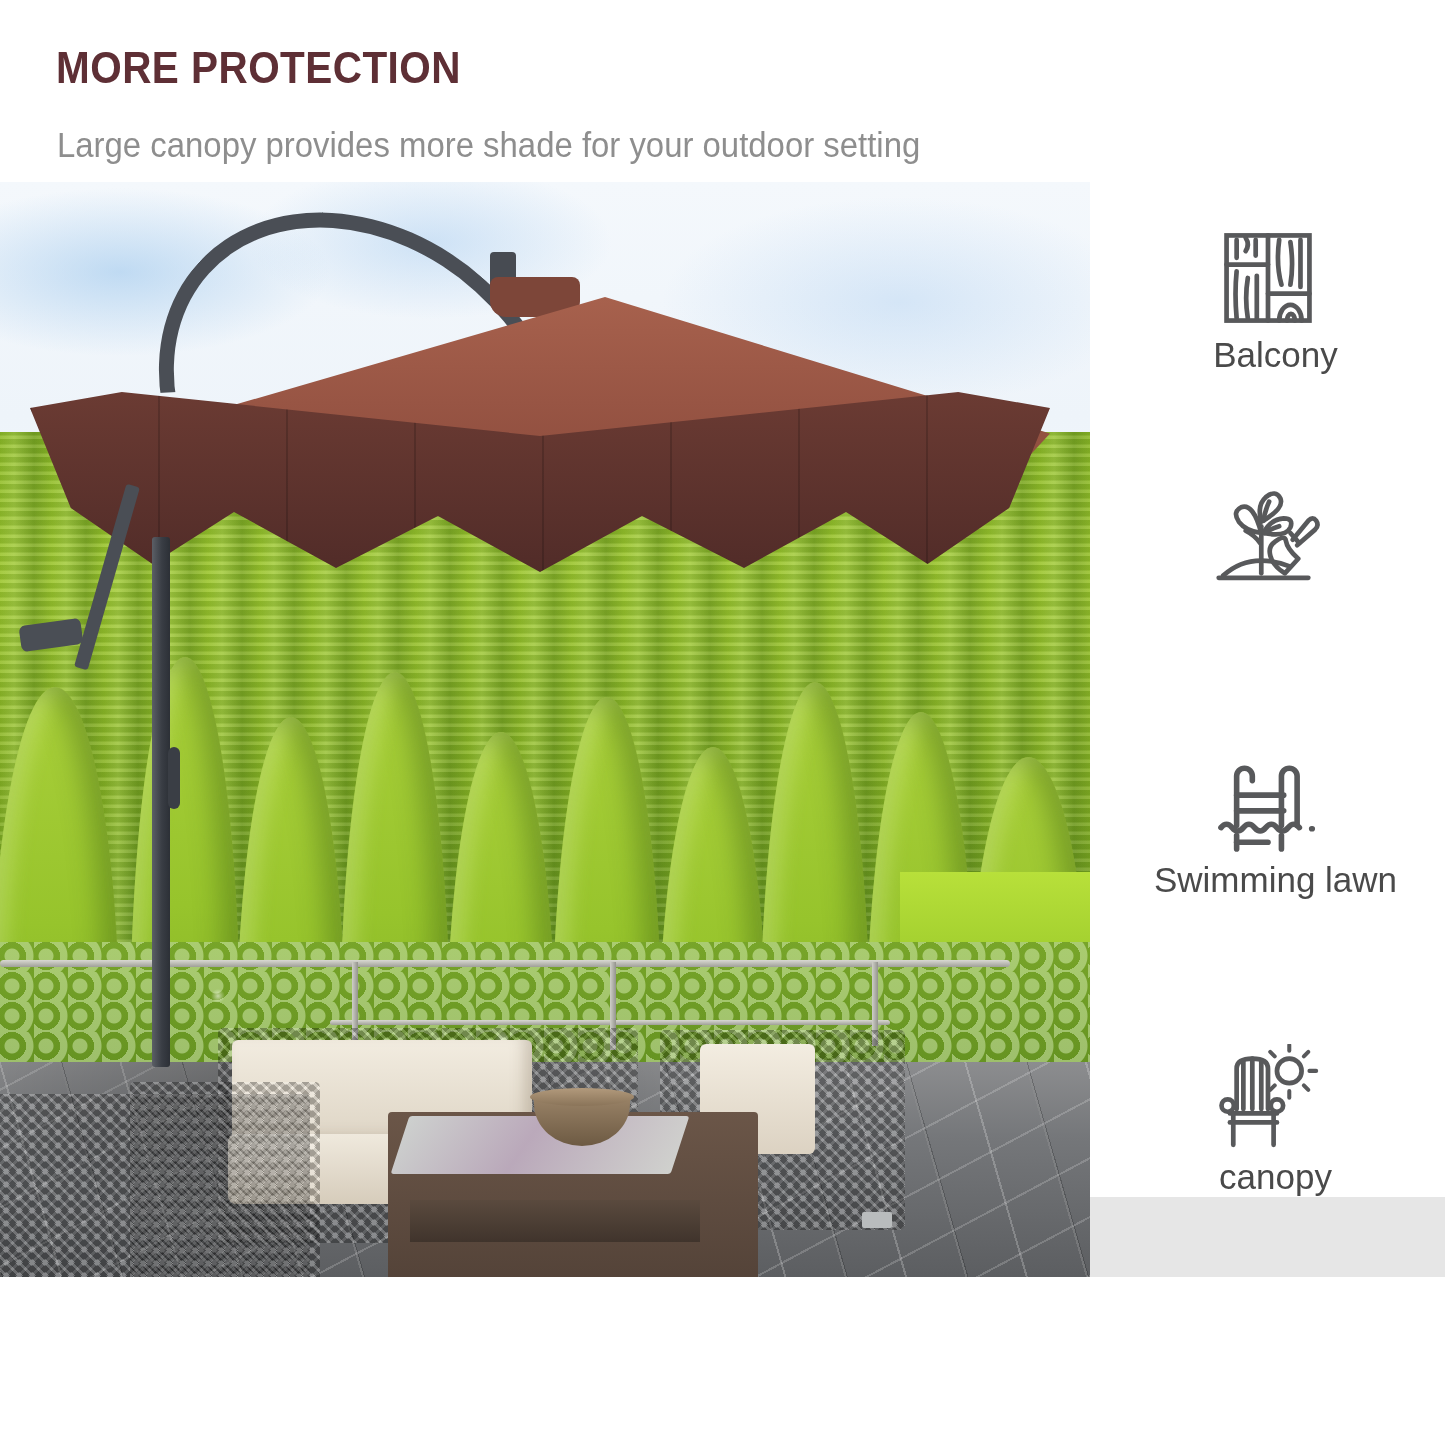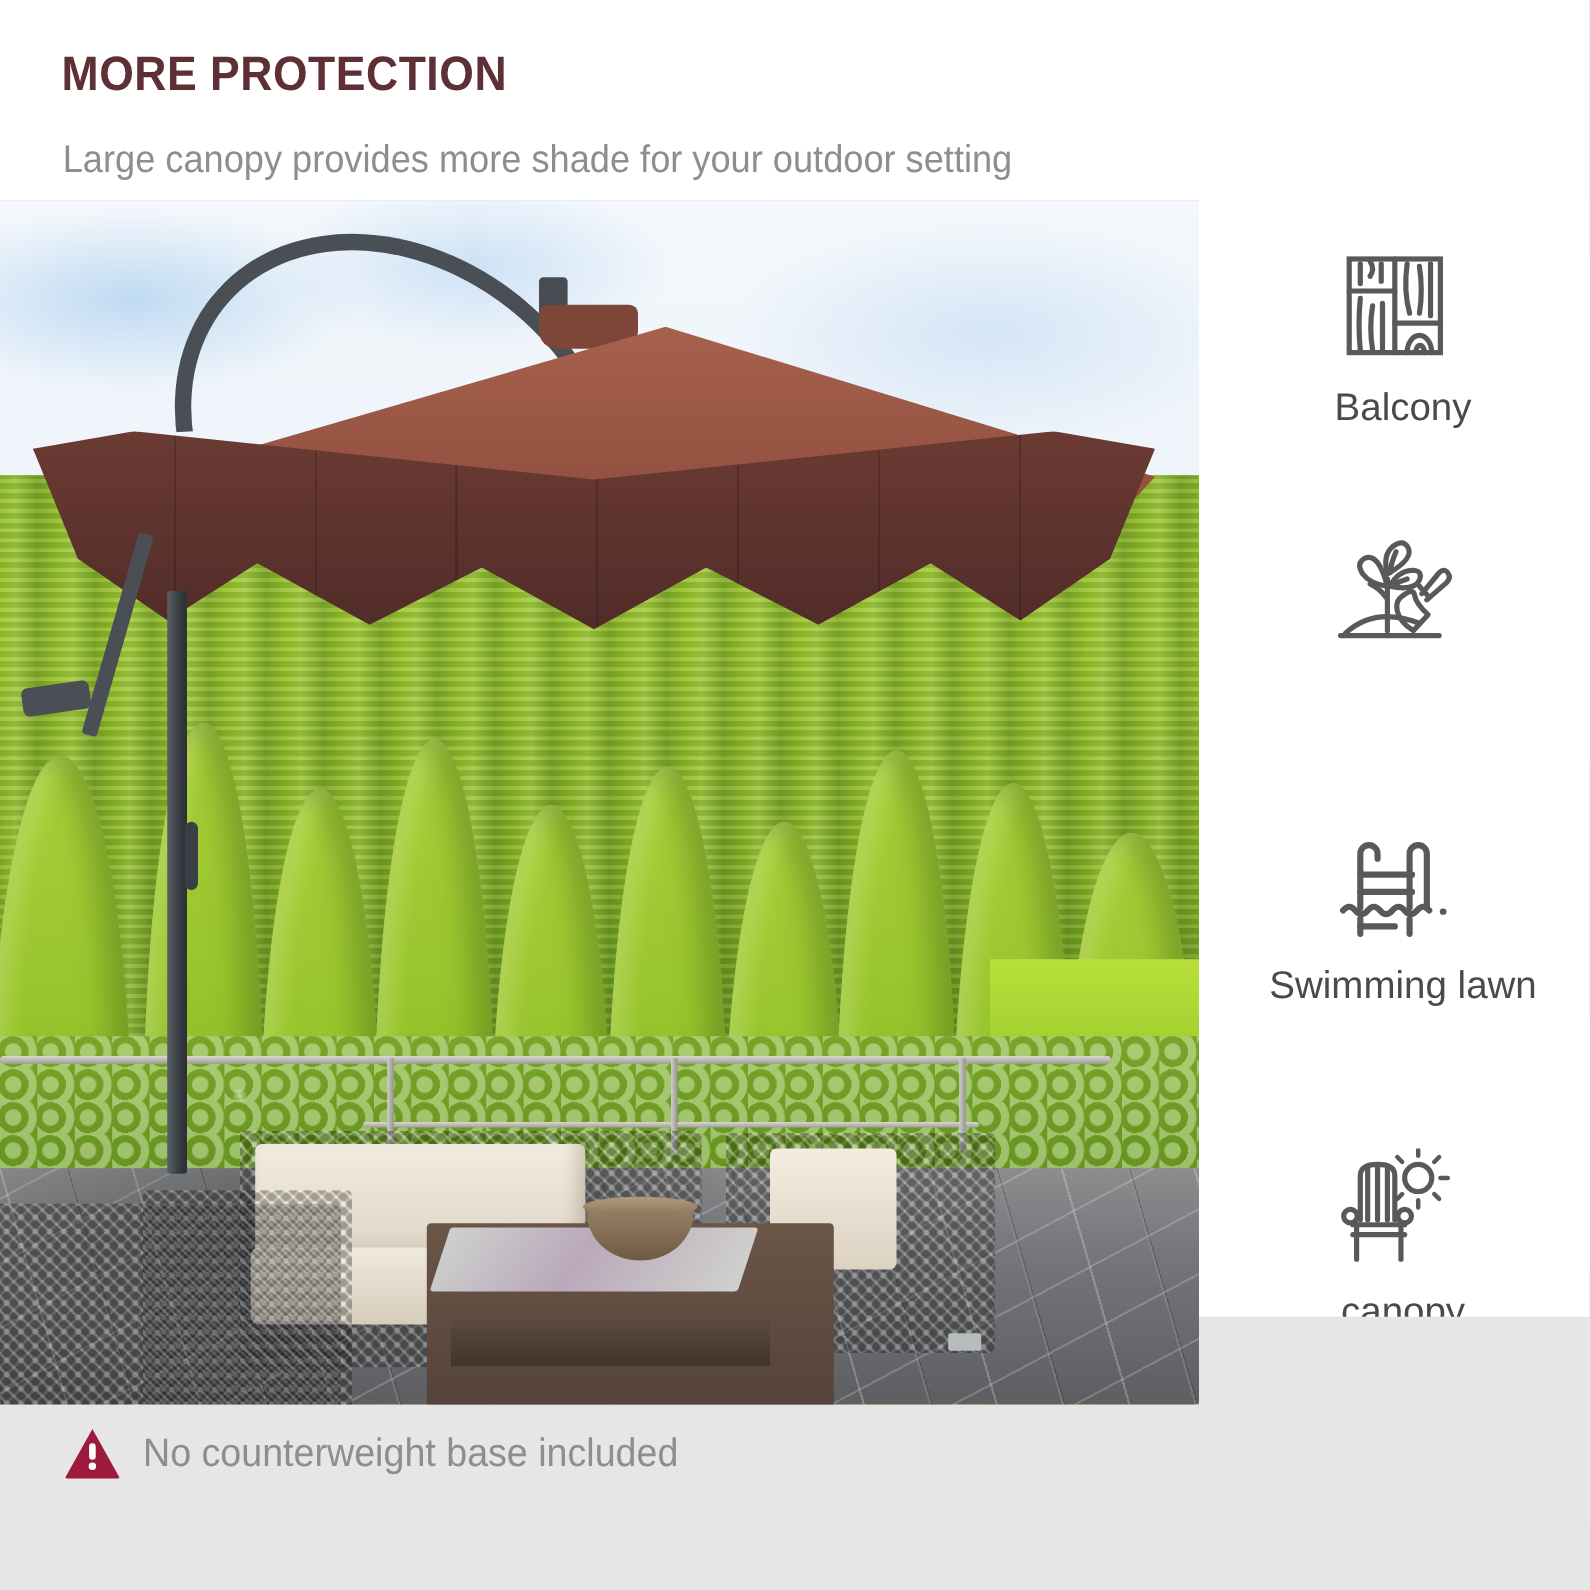--- a/index.html
+++ b/index.html
@@ -229,21 +229,21 @@
   .rail{
     position:absolute;left:1090px;top:182px;width:355px;height:1015px;
     background:#ffffff;
   }
   .feature{position:absolute;left:0;width:355px;text-align:center;}
   .feature .glyph{
     display:block;margin:0 auto;
     width:112px;height:112px;
   }
   .feature .flabel{
-    display:block;margin-top:16px;
+    display:block;
     font-size:35px;line-height:42px;font-weight:300;color:#4A4A4A;
     white-space:nowrap;
     padding-left:16px;
   }
   .f1{top:40px;}
   .f2{top:295px;}
   .f3{top:565px;}
   .f4{top:862px;}
 
   
@@ -415,24 +415,14 @@
           <line x1="19" y1="62" x2="19" y2="90"></line>
           <line x1="55" y1="62" x2="55" y2="90"></line>
         </g>
       </svg>
       <span class="flabel">canopy</span>
     </div>
   </div>
 
   <div class="band-right"></div>
 
-  <div class="footer">
-    <div class="warn-row">
-      <svg class="warn-icon" viewBox="0 0 52 48">
-        <path d="M26 2 L50 45 Q51.5 47 48.5 47 L3.5 47 Q0.5 47 2 45 Z" fill="#9C1B3C"></path>
-        <rect x="23" y="15" width="6" height="15" rx="3" fill="#ffffff"></rect>
-        <circle cx="26" cy="36" r="3.4" fill="#ffffff"></circle>
-      </svg>
-      <span class="warn-text">No counterweight base included</span>
-    </div>
-  </div>
 
 </div>
 
 </body></html>

